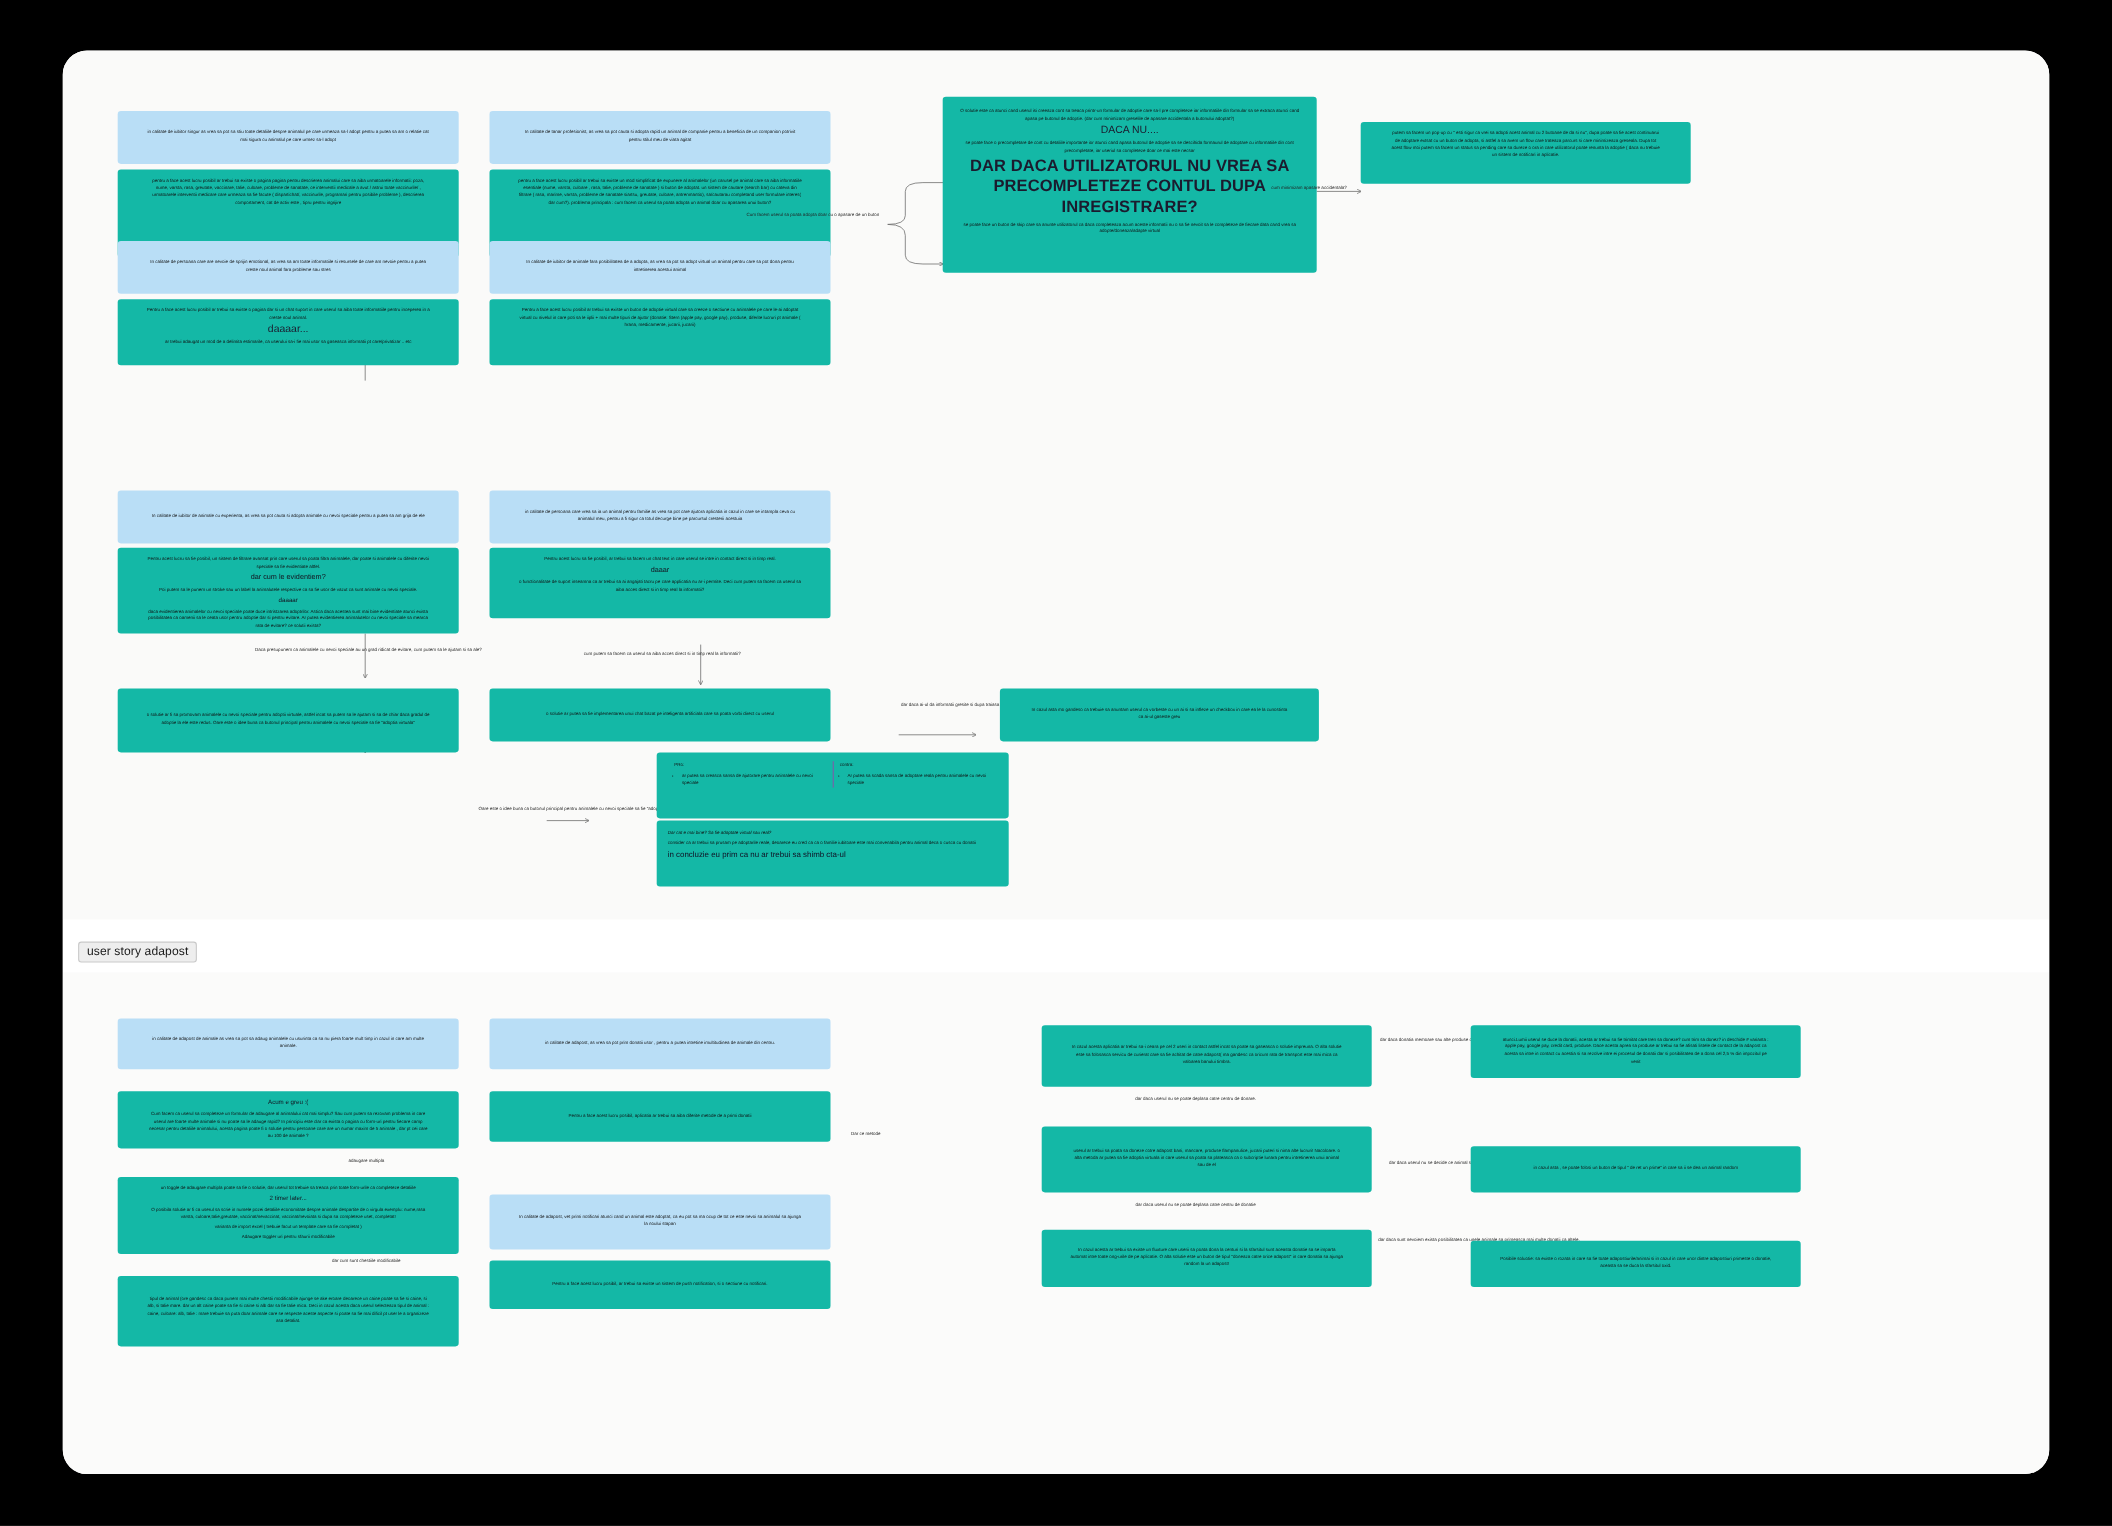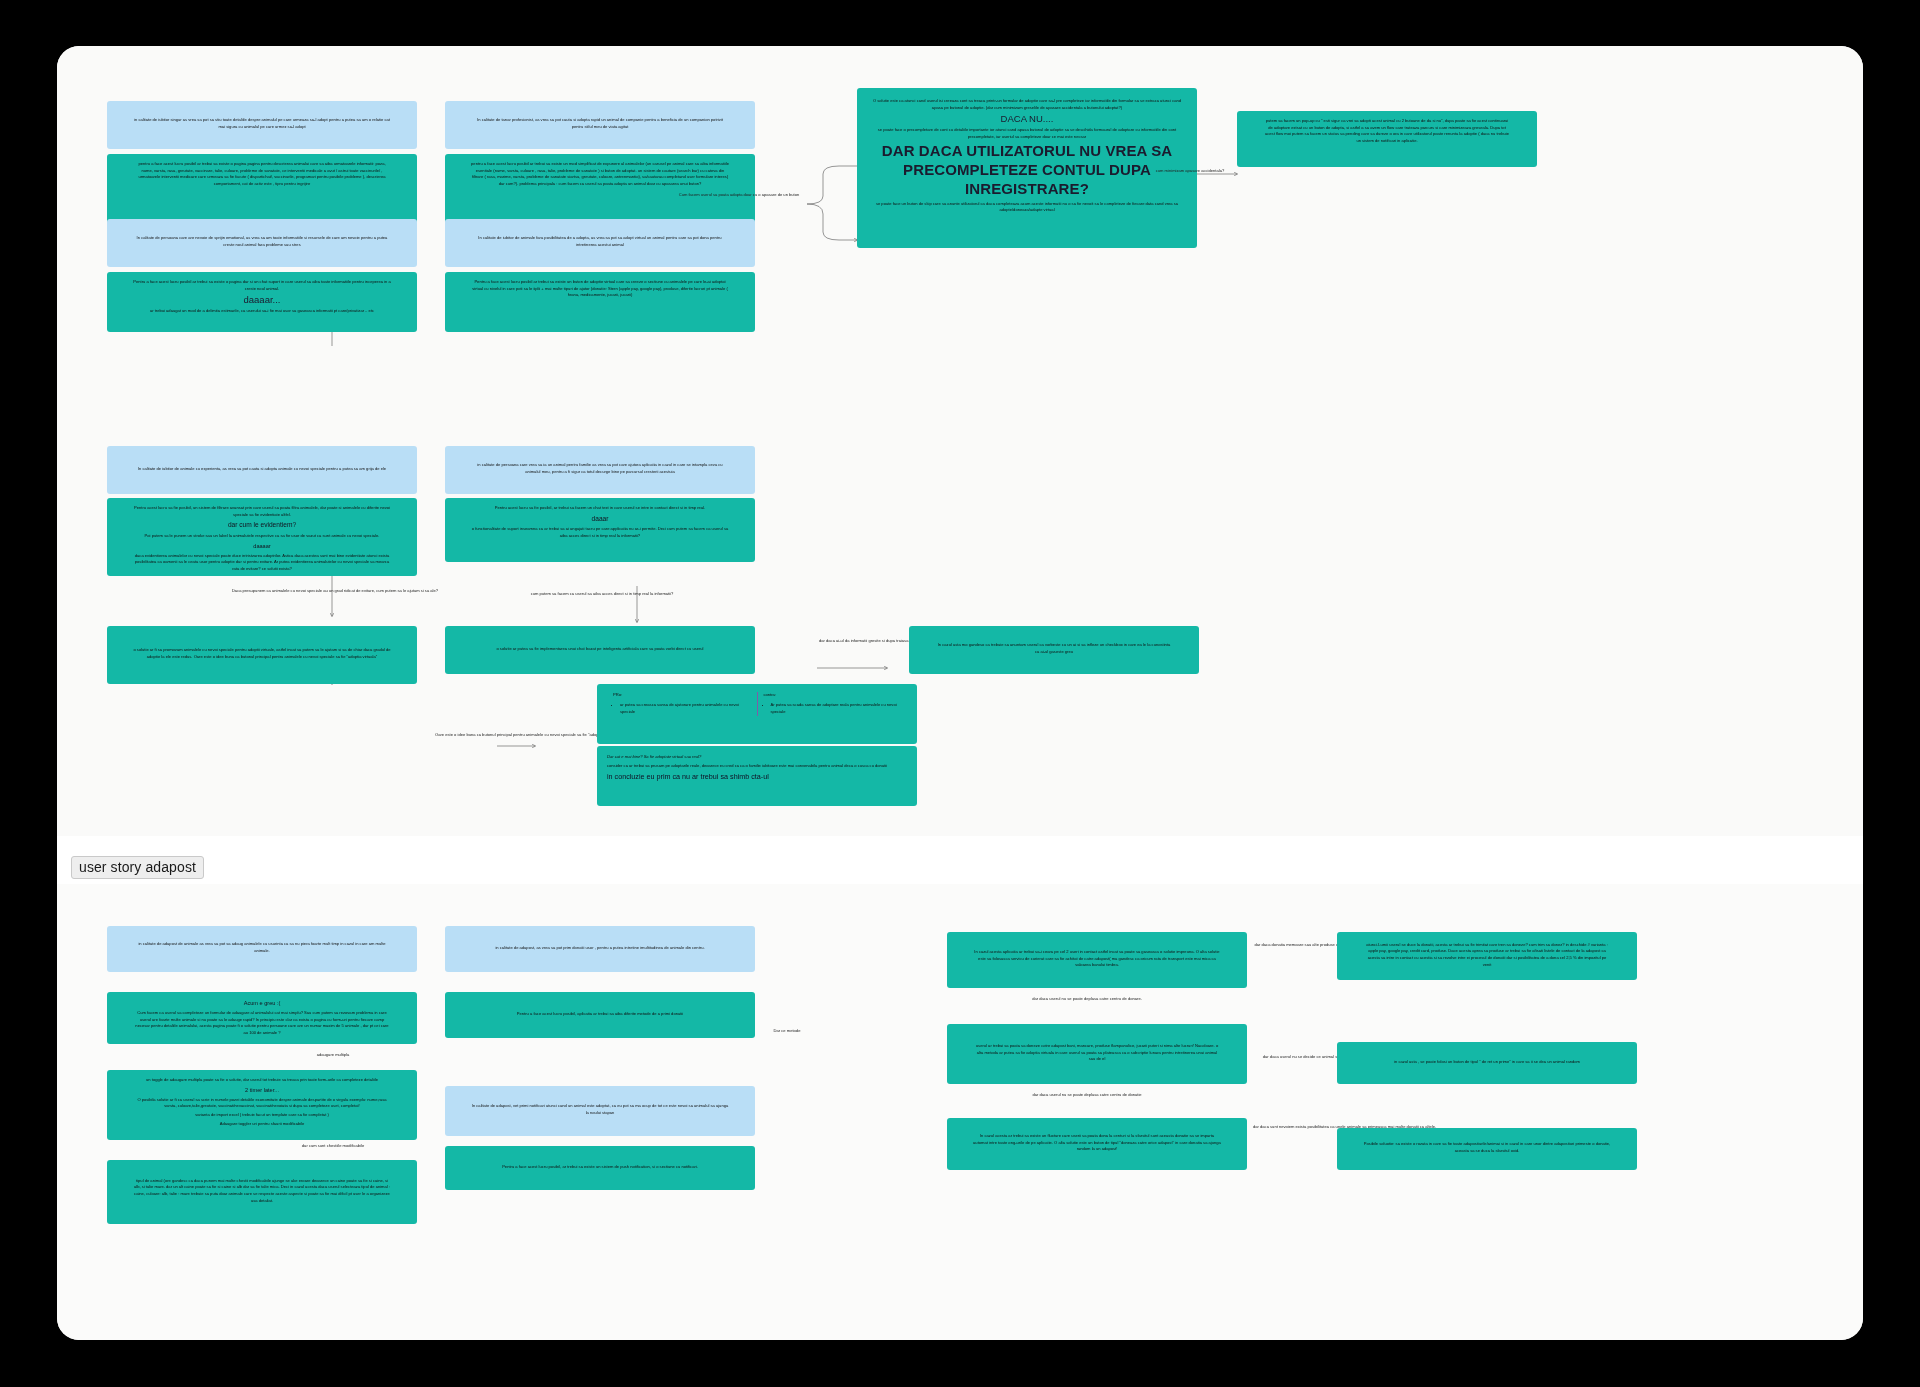--- a/index.html
+++ b/index.html
@@ -25,21 +25,21 @@
   .section-gap {
     position:absolute; left:0; top:790px; width:1806px; height:48px;
     background:#ffffff;
   }
   .tab-label {
     position: absolute;
     left: 14px; top: 810px;
     background: #eeeeee;
     border: 1px solid #c9c9c9;
     border-radius: 3px;
-    font-size: 14px;
+    font-size: 11px;
     color: #1a1a1a;
     padding: 2px 7px 3px 7px;
     letter-spacing: .1px;
     white-space: nowrap;
   }
   .card {
     position: absolute;
     border-radius: 3px;
     padding: 7px 26px;
     font-size: 4.1px;

